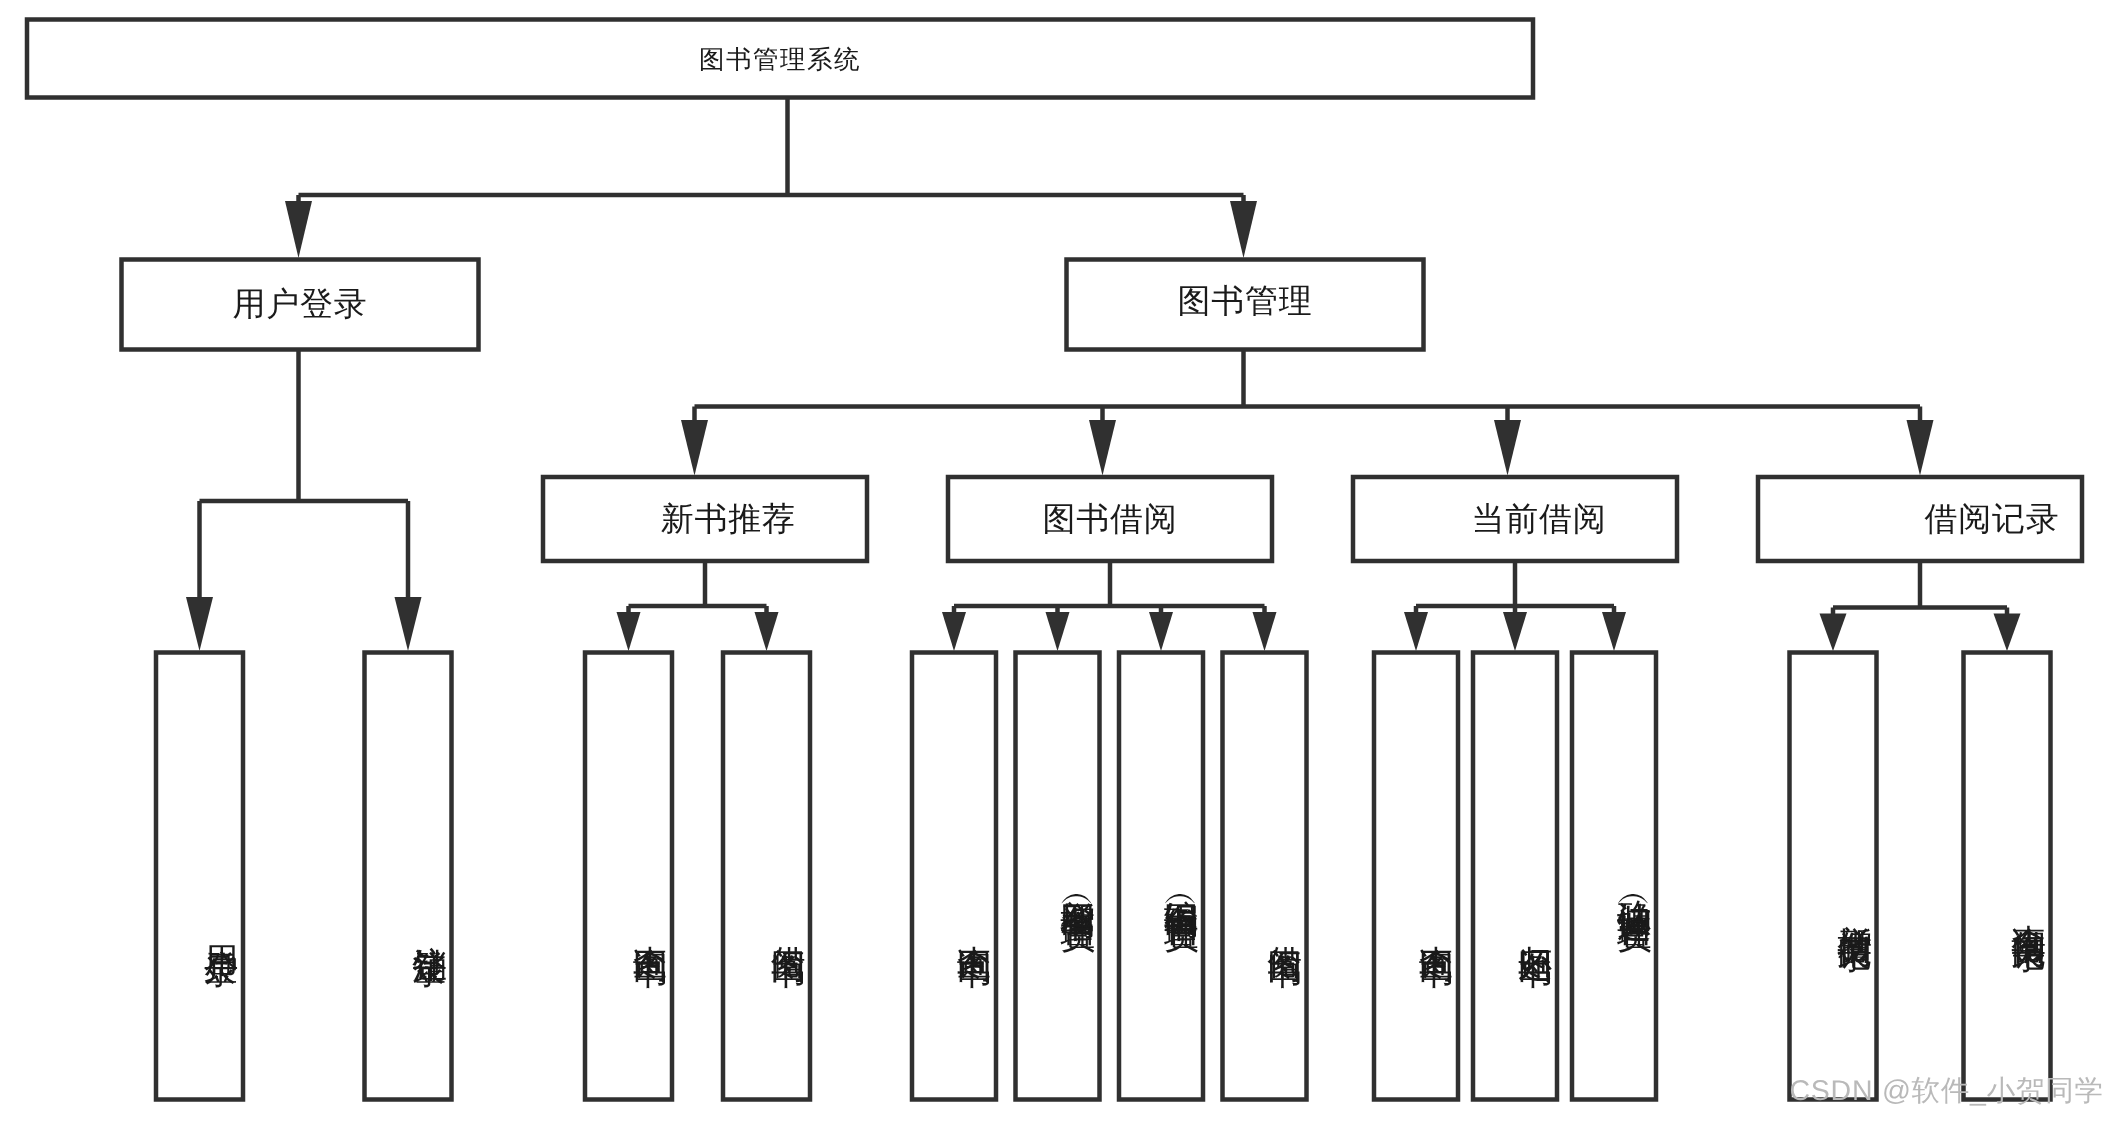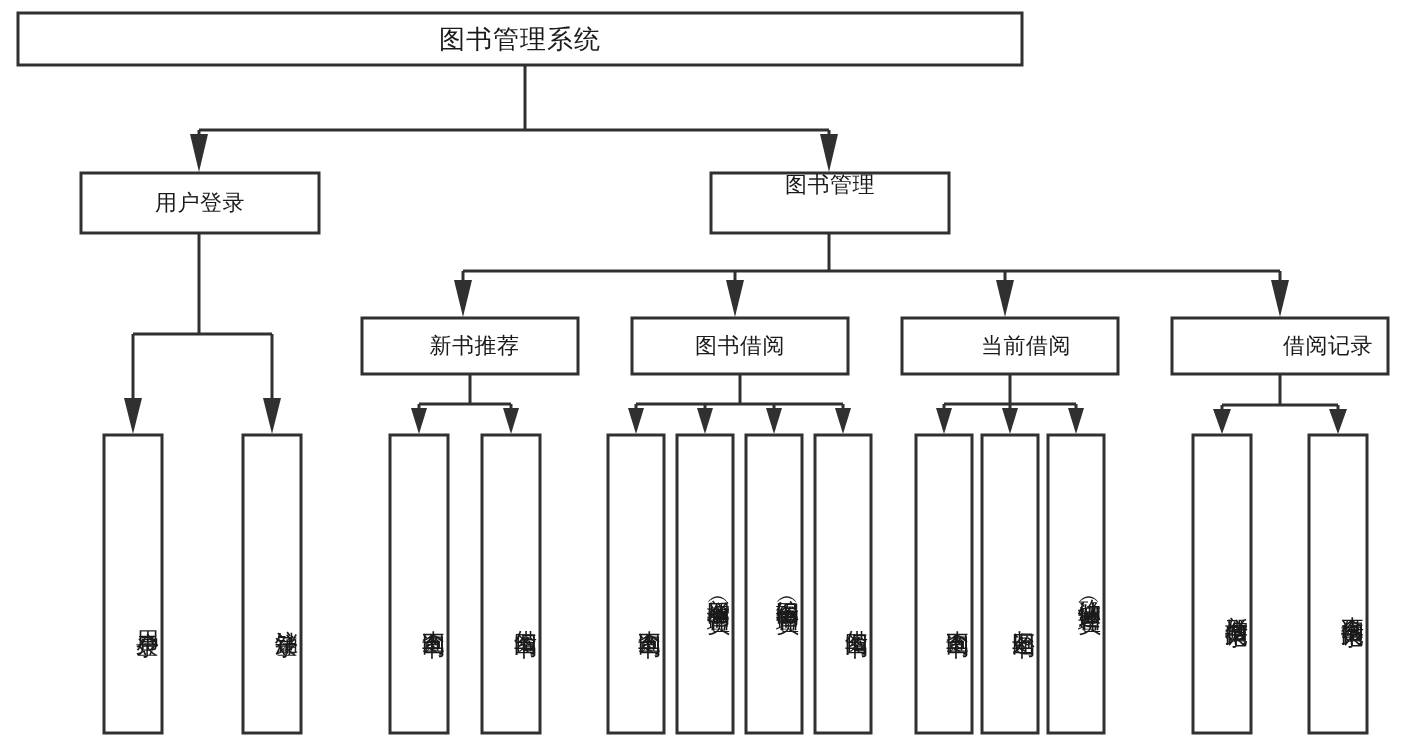--- a/index.html
+++ b/index.html
@@ -56,21 +56,21 @@
   .label-vertical {
     writing-mode: vertical-rl;
     text-orientation: upright;
     font-size: 23px;
     line-height: 1.25;
     letter-spacing: 2px;
     align-items: flex-start;
     padding-top: 6px;
   }
   .label-title {
-    font-size: 26px;
+    font-size: 17px;
     letter-spacing: 1px;
   }
   .watermark {
     position: absolute;
     left: 1193px;
     top: 714px;
     font-size: 19px;
     color: #b9b9b9;
     letter-spacing: 0.5px;
     white-space: nowrap;
@@ -169,23 +169,23 @@
     <rect class="node-box" x="1048" y="435" width="56" height="298"></rect>
 
     <rect class="node-box" x="1193" y="435" width="58" height="298"></rect>
     <rect class="node-box" x="1309" y="435" width="58" height="298"></rect>
 
   </svg>
 
   <div class="node-label label-title" style="left:18px; top:13px; width:1004px; height:52px;">图书管理系统</div>
 
   <div class="node-label label-horizontal" style="left:81px; top:173px; width:238px; height:60px;">用户登录</div>
-  <div class="node-label label-horizontal" style="left:711px; top:157px; width:238px; height:56px;">图书管理</div>
-
-  <div class="node-label label-horizontal" style="left:351px; top:318px; width:247px; height:56px;">新书推荐</div>
+  <div class="node-label label-horizontal" style="left:711px; top:173px; width:238px; height:56px;">图书管理</div>
+
+  <div class="node-label label-horizontal" style="left:362px; top:318px; width:247px; height:56px;">新书推荐</div>
   <div class="node-label label-horizontal" style="left:632px; top:318px; width:216px; height:56px;border-radius:20px;">图书借阅</div>
   <div class="node-label label-horizontal" style="left:902px; top:318px; width:248px; height:56px;">当前借阅</div>
   <div class="node-label label-horizontal" style="left:1220px; top:318px; width:216px; height:56px;">借阅记录</div>
 
   <div class="node-label label-vertical" style="left:104px; top:492px; width:58px; height:241px;">用户登录</div>
   <div class="node-label label-vertical" style="left:243px; top:492px; width:58px; height:241px;">注销登录</div>
 
   <div class="node-label label-vertical" style="left:390px; top:492px; width:58px; height:241px;">查询图书</div>
   <div class="node-label label-vertical" style="left:482px; top:492px; width:58px; height:241px;">借阅图书</div>
 
@@ -194,14 +194,15 @@
   <div class="node-label label-vertical" style="left:746px; top:441px; width:56px; height:292px;">编辑图书（管理员）</div>
   <div class="node-label label-vertical" style="left:815px; top:492px; width:56px; height:241px;">借阅图书</div>
 
   <div class="node-label label-vertical" style="left:916px; top:492px; width:56px; height:241px;">查询图书</div>
   <div class="node-label label-vertical" style="left:982px; top:492px; width:56px; height:241px;">归还图书</div>
   <div class="node-label label-vertical" style="left:1048px; top:441px; width:56px; height:292px;">确认归还（管理员）</div>
 
   <div class="node-label label-vertical" style="left:1193px; top:468px; width:58px; height:265px;">新增借阅记录</div>
   <div class="node-label label-vertical" style="left:1309px; top:468px; width:58px; height:265px;">查询借阅记录</div>
 
+  <div class="watermark">CSDN @软件_小贺同学</div>
 
 </div>
 
 </body></html>

